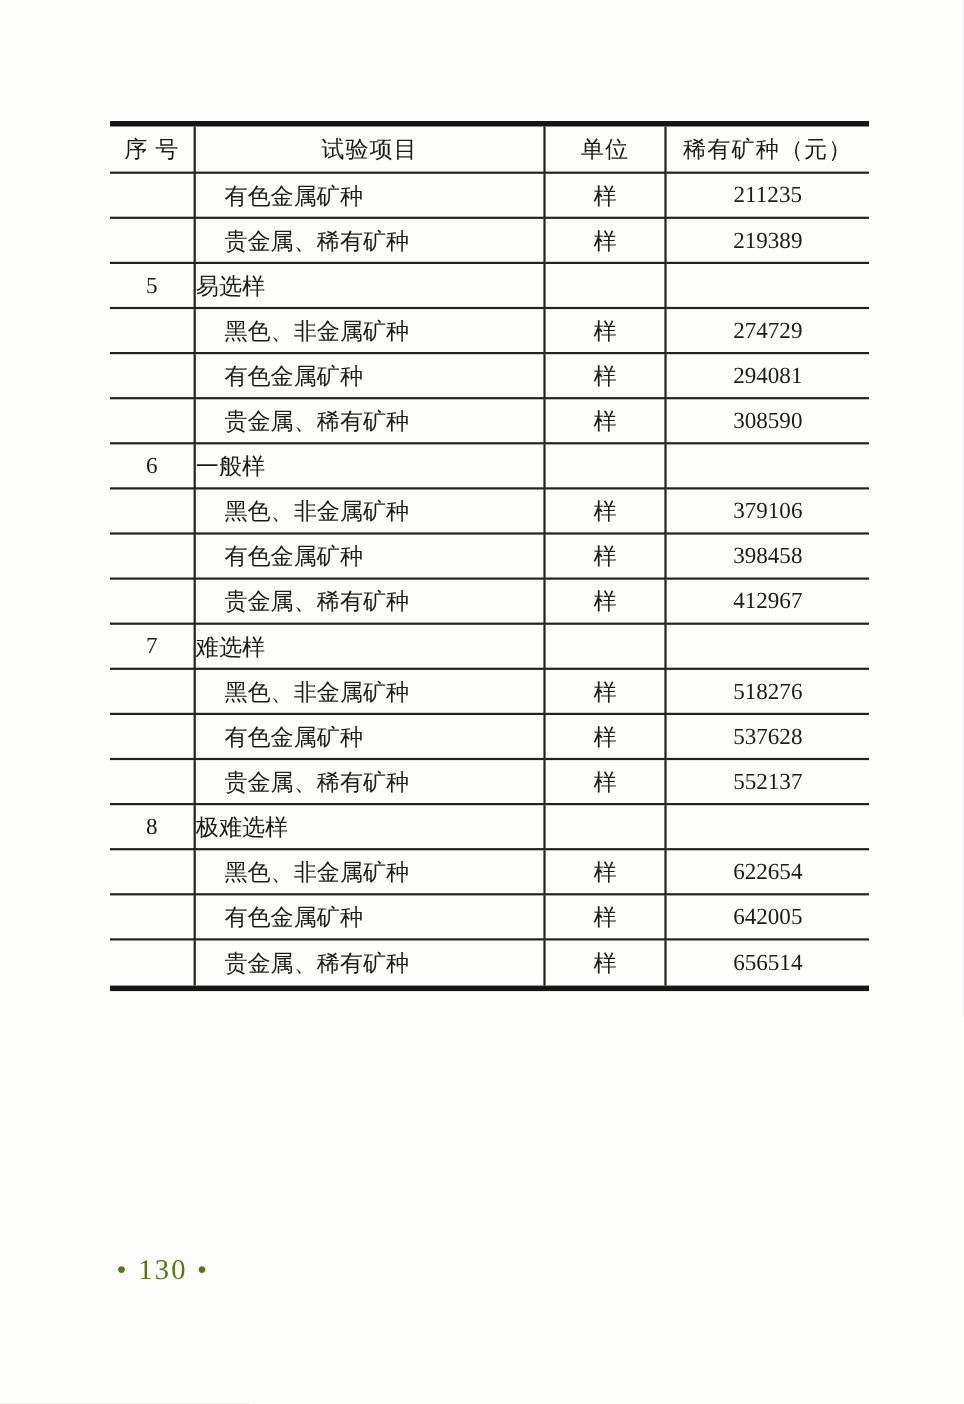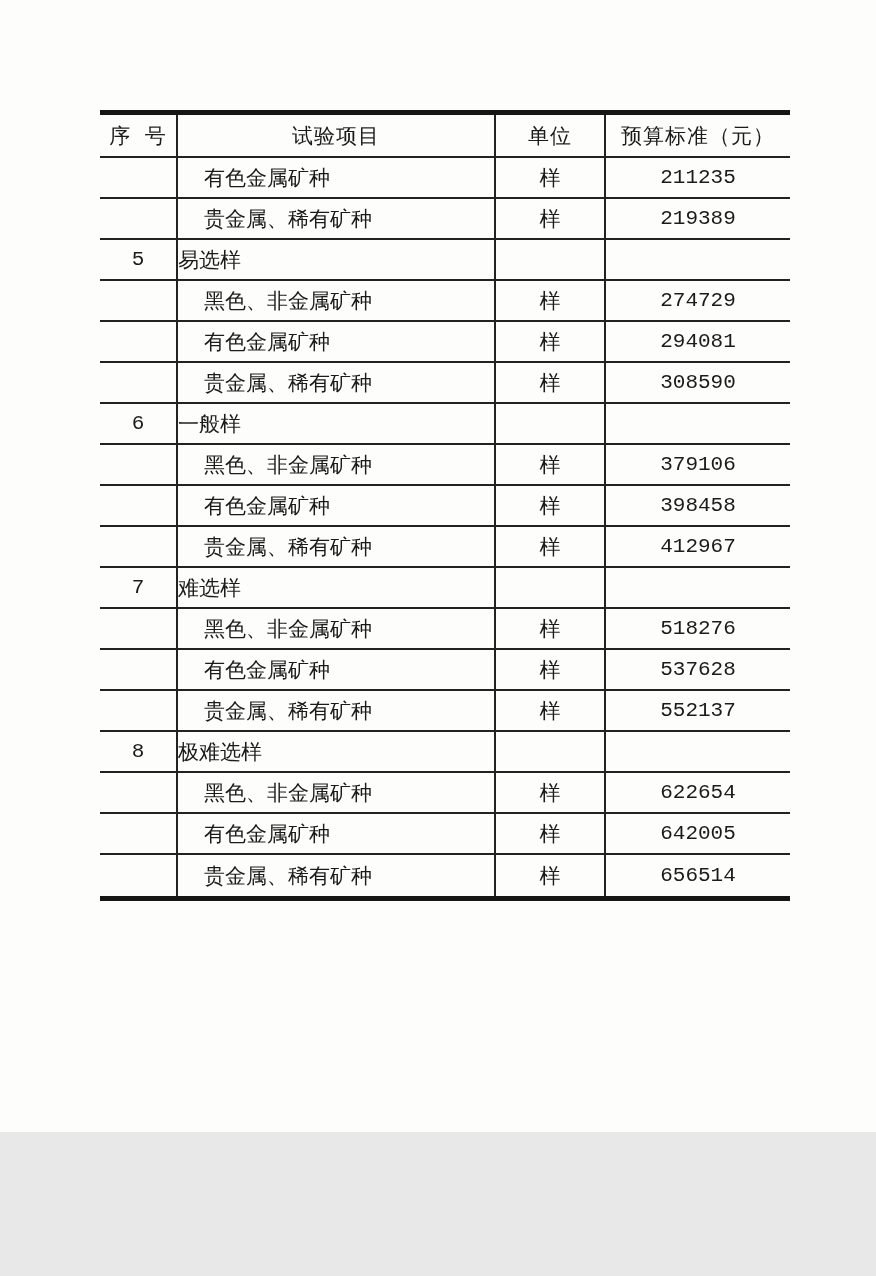--- a/index.html
+++ b/index.html
@@ -3,25 +3,25 @@
 <meta charset="utf-8">
 <style>
   html, body {
     margin: 0;
     padding: 0;
     background: #e8e8e8;
   }
   .page {
     position: relative;
     width: 876px;
-    height: 1132px;
+    height: 1276px;
     margin: 0 auto;
     background: #fdfdfc;
     color: #1b1b1b;
-    font-family: Liberation Mono, monospace;
+    font-family: Liberation Serif, serif;
     overflow: hidden;
   }
   table.budget-table {
     position: absolute;
     left: 100px;
     top: 110px;
     width: 684px;
     table-layout: fixed;
     border-collapse: separate;
     border-spacing: 0;
@@ -83,21 +83,21 @@
 <body>
 
 <div class="page">
 
   <table class="budget-table">
     <thead>
       <tr>
         <th class="col-no">序 号</th>
         <th class="col-item">试验项目</th>
         <th class="col-unit">单位</th>
-        <th class="col-value">预算标准（元）</th>
+        <th class="col-value">稀有矿种（元）</th>
       </tr>
     </thead>
     <tbody>
         <tr class="row-sub">
           <td class="col-no"></td>
           <td class="col-item">有色金属矿种</td>
           <td class="col-unit">样</td>
           <td class="col-value">211235</td>
         </tr>
         <tr class="row-sub">

